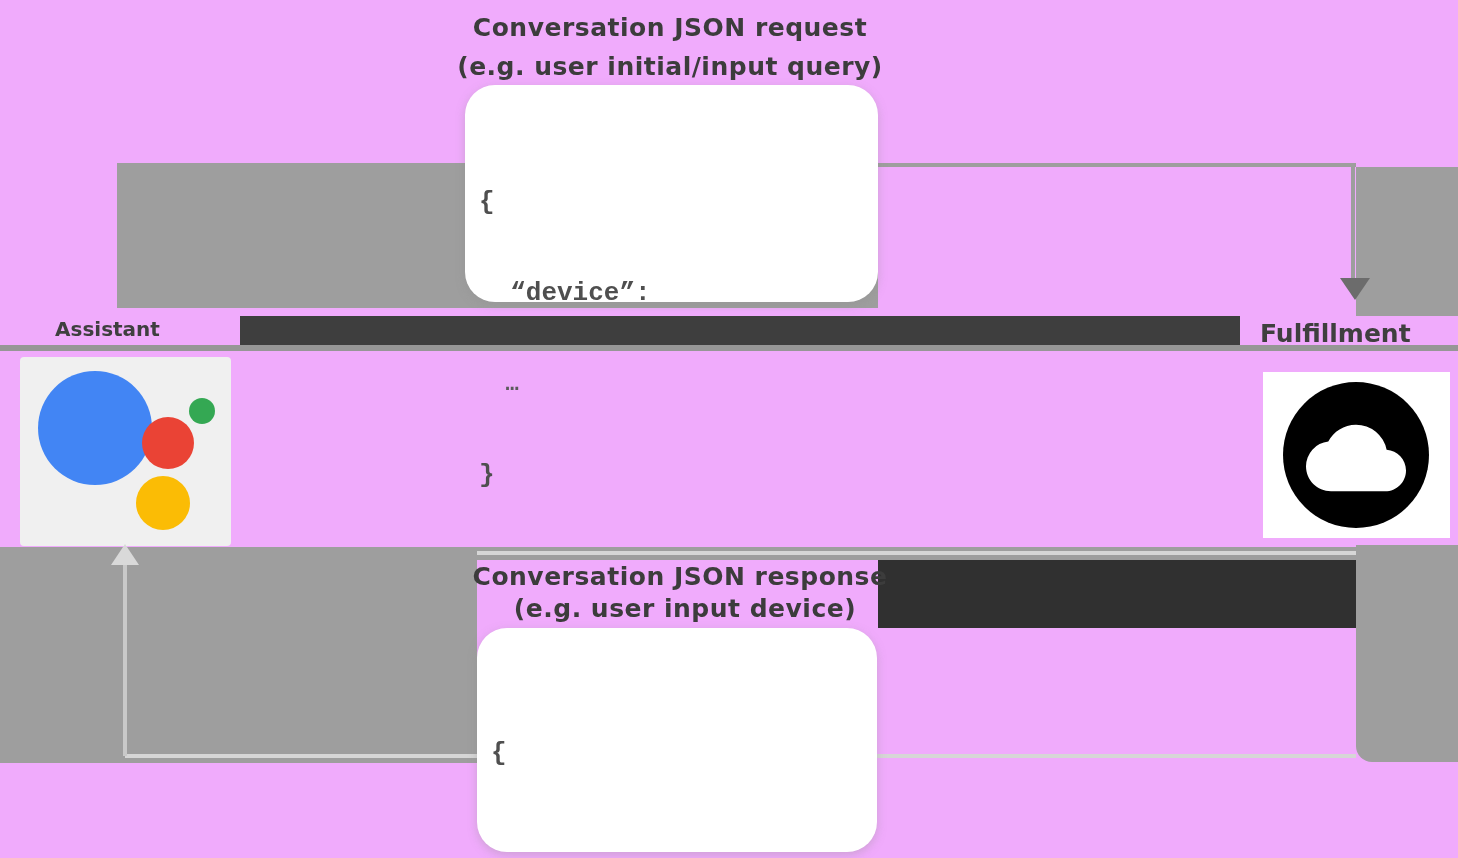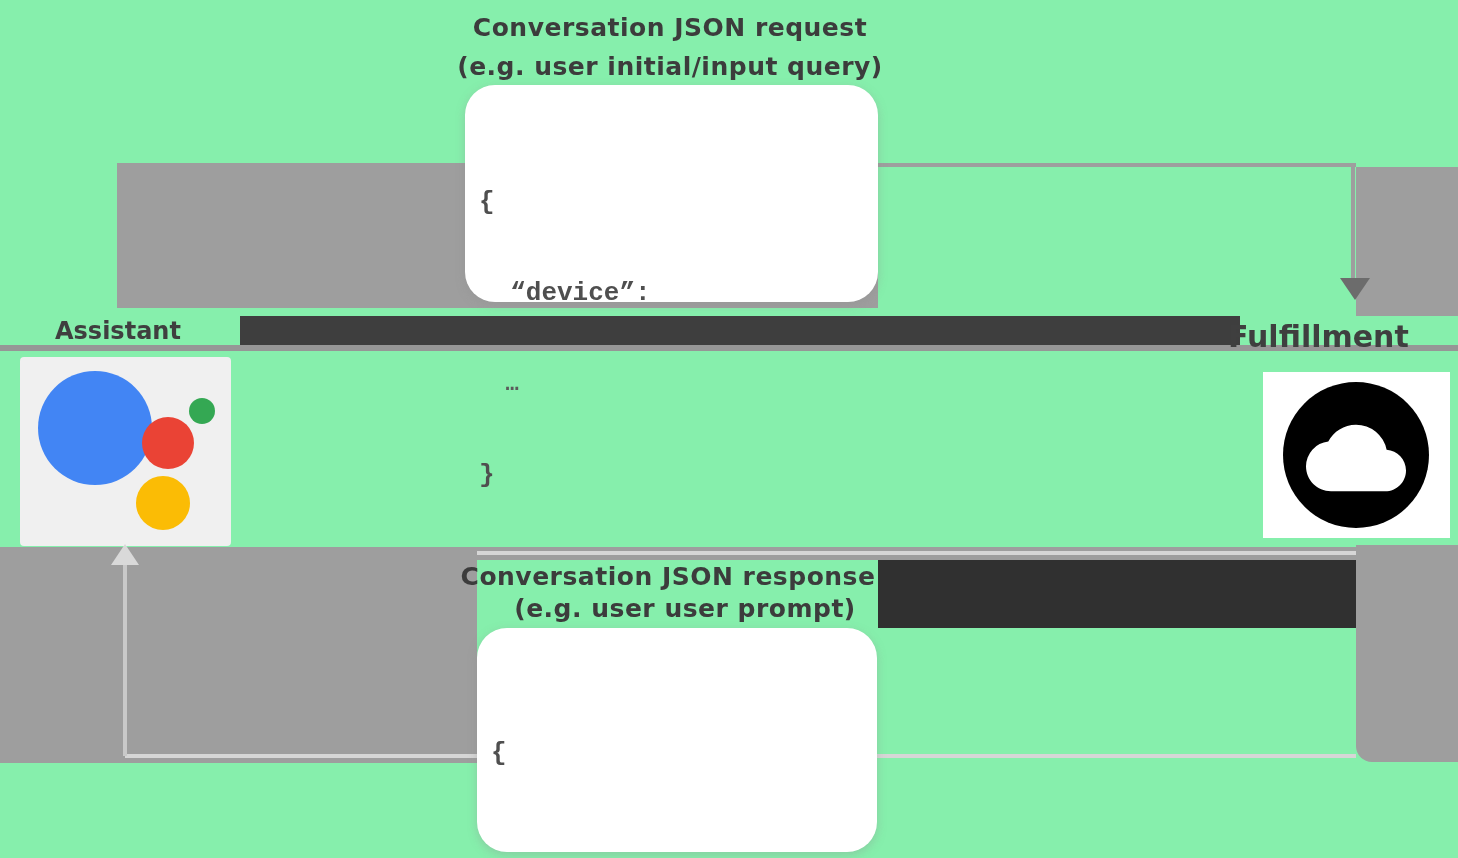--- a/index.html
+++ b/index.html
@@ -1,28 +1,28 @@
 <!DOCTYPE html>
 <html><head>
 <meta charset="utf-8">
 <style>
   html,body{margin:0;padding:0;background:#000;}
-  #stage{position:relative;width:1458px;height:858px;background:#86efac;overflow:hidden;
+  #stage{position:relative;width:1458px;height:858px;background:#f0abfc;overflow:hidden;
          font-family:"DejaVu Sans","Liberation Sans",sans-serif;}
   .abs{position:absolute;}
   
   .flow-label{width:560px;text-align:center;color:#3c3c3c;font-weight:bold;
               font-size:25px;letter-spacing:0.5px;line-height:31px;}
   
   .gray{background:#9e9e9e;}
   .band-dark{background:#3e3e3e;}
   .line-light{background:#d6d6d6;}
   .band-light{background:#969696;}
   
-  .actor-label{color:#3f3f3f;font-weight:bold;font-size:24px;}
+  .actor-label{color:#3f3f3f;font-weight:bold;font-size:20px;}
   
   .callout{background:#fff;border-radius:30px;box-shadow:0 3px 10px rgba(140,140,140,.35);}
   .code{font-family:"Liberation Mono","DejaVu Sans Mono",monospace;font-weight:bold;
         color:#4f4f4f;font-size:26px;white-space:pre;}
   .code .ln{height:31px;line-height:31px;}
   .code.resp .ln{height:30px;line-height:30px;}
   .code .dots{font-size:22px;color:#5a5a5a;}
   
   .tri-down{width:0;height:0;border-left:15px solid transparent;
             border-right:15px solid transparent;border-top:22px solid #6c6c6c;}
@@ -55,21 +55,21 @@
       <div class="ln">  “device”:</div>
       <div class="ln dots">  …</div>
       <div class="ln">}</div>
     </div>
   </div>
 
   <div class="abs band-dark" style="left:240px;top:316px;width:1000px;height:29px;"></div>
   <div class="abs band-light" style="left:0px;top:345px;width:1458px;height:6px;"></div>
 
   <div class="abs actor-label" style="left:55px;top:317px;">Assistant</div>
-  <div class="abs actor-label" style="left:1228px;top:319px;font-size:30px;">Fulfillment</div>
+  <div class="abs actor-label" style="left:1260px;top:319px;font-size:25px;">Fulfillment</div>
 
   <div class="abs assistant-card" style="left:20px;top:357px;width:211px;height:189px;">
     <div class="dot" style="left:18px;top:14px;width:114px;height:114px;background:#4285f4;"></div>
     <div class="dot" style="left:169px;top:41px;width:26px;height:26px;background:#34a853;"></div>
     <div class="dot" style="left:122px;top:60px;width:52px;height:52px;background:#ea4335;"></div>
     <div class="dot" style="left:116px;top:119px;width:54px;height:54px;background:#fbbc05;"></div>
   </div>
 
   <div class="abs fulfillment-card" style="left:1263px;top:372px;width:187px;height:166px;">
     <div class="cloud-circle" style="left:20px;top:10px;">
@@ -81,22 +81,22 @@
 
   <div class="abs gray" style="left:0px;top:547px;width:1458px;height:13px;"></div>
   <div class="abs line-light" style="left:130px;top:551px;width:1328px;height:4px;"></div>
   <div class="abs gray" style="left:0px;top:547px;width:477px;height:216px;"></div>
   <div class="abs" style="left:878px;top:560px;width:478px;height:68px;background:#303030;"></div>
   <div class="abs gray" style="left:1356px;top:545px;width:102px;height:217px;border-bottom-left-radius:16px;"></div>
   <div class="abs line-light" style="left:125px;top:754px;width:1231px;height:4px;"></div>
   <div class="abs" style="left:123px;top:562px;width:4px;height:194px;background:#c9c9c9;"></div>
   <div class="abs tri-up" style="left:111px;top:544px;"></div>
 
-  <div class="abs flow-label" style="left:388px;top:561px;">Conversation JSON response</div>
-  <div class="abs flow-label" style="left:405px;top:593px;">(e.g. user user prompt)</div>
+  <div class="abs flow-label" style="left:400px;top:561px;">Conversation JSON response</div>
+  <div class="abs flow-label" style="left:405px;top:593px;">(e.g. user input device)</div>
 
   <div class="abs callout" style="left:477px;top:628px;width:400px;height:224px;">
     <div class="code resp" style="padding:50px 0 0 14px;">
       <div class="ln">{</div>
       
       
       
     </div>
   </div>
 

